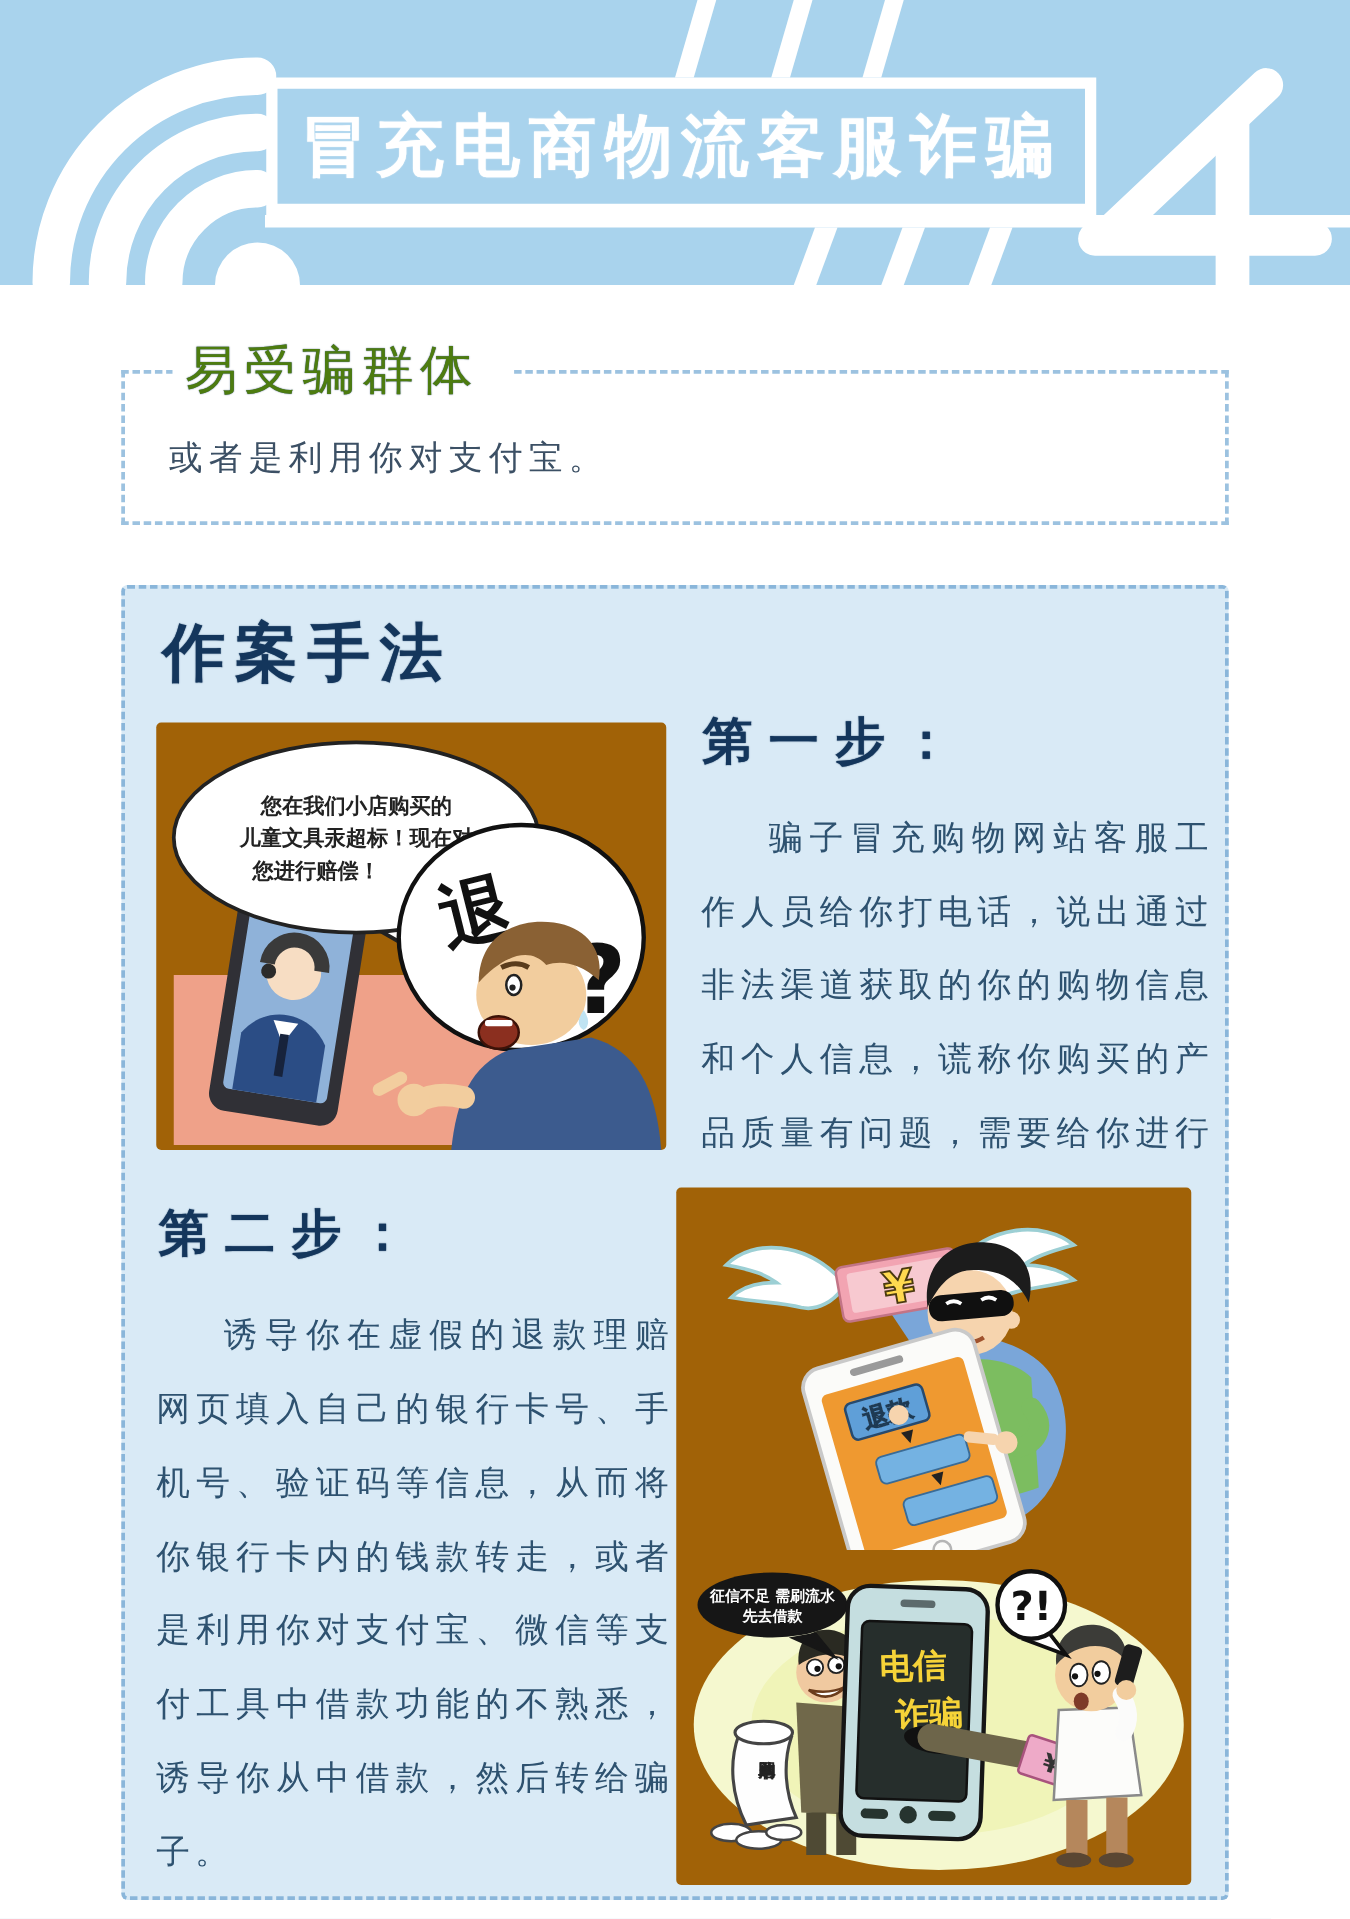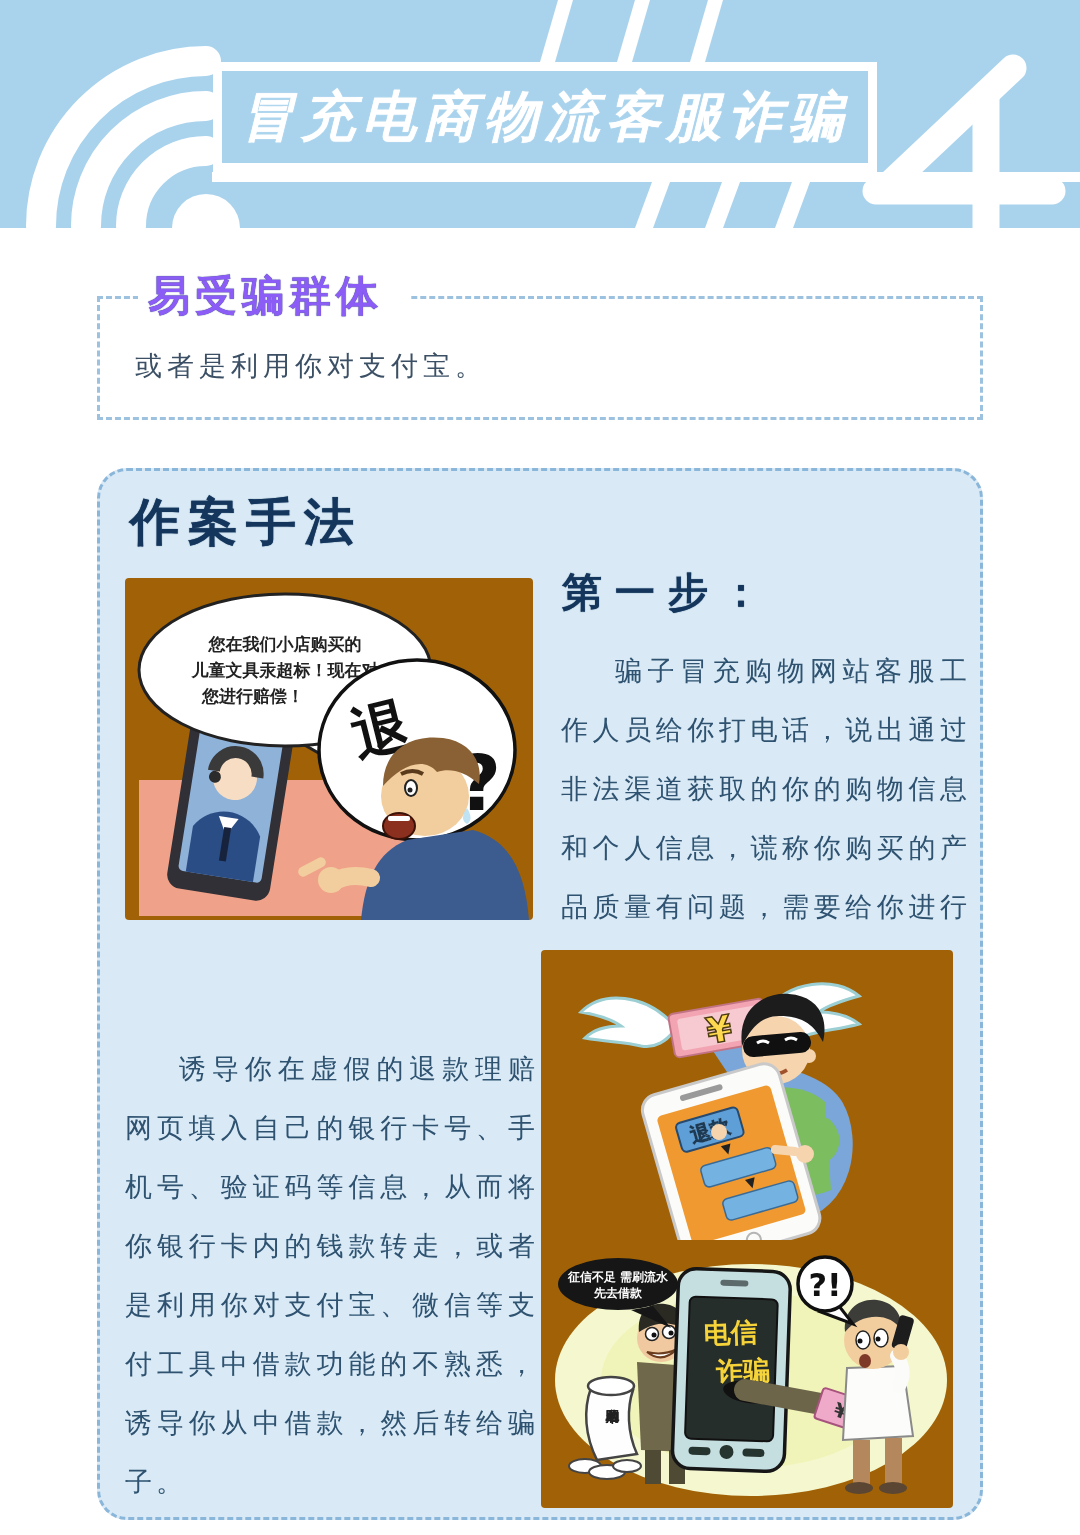--- a/index.html
+++ b/index.html
@@ -11,41 +11,40 @@
   .banner{position:absolute;left:0;top:0;width:1080px;height:228px;background:#a9d3ed;}
   .banner-svg{position:absolute;left:0;top:0;width:1080px;height:270px;overflow:visible;}
   .title-box{
     position:absolute;left:213px;top:62px;width:664px;height:110px;
     border:9px solid #ffffff;box-sizing:border-box;
     display:flex;align-items:center;justify-content:center;
   }
   .title-box span{
     color:#ffffff;font-size:54px;font-weight:900;letter-spacing:7px;white-space:nowrap;
     text-shadow:0 0 1px #fff;
-    font-style:italic;
   }
   
   .box1{
     position:absolute;left:97px;top:296px;width:886px;height:124px;
     border:3px dashed #9cc2e0;box-sizing:border-box;background:#fff;
   }
   .victim-title{
     position:absolute;left:138px;top:268px;z-index:2;background:#ffffff;
-    padding:0 28px 6px 10px;color:#8b5cf6;font-size:42px;font-weight:700;letter-spacing:5px;
+    padding:0 28px 6px 10px;color:#4d7c0f;font-size:42px;font-weight:400;letter-spacing:5px;
     text-shadow:0 0 1px #14365c;
     text-align:center;
   }
   .victim-body{
     position:absolute;left:135px;top:348px;z-index:2;
     color:#3c5065;font-size:27px;letter-spacing:5px;
   }
   
   .box2{
     position:absolute;left:97px;top:468px;width:886px;height:1052px;
-    background:#d9eaf6;border:3px dashed #8ab6da;border-radius:30px;box-sizing:border-box;
+    background:#d9eaf6;border:3px dashed #8ab6da;border-radius:5px;box-sizing:border-box;
   }
   .method-title{
     position:absolute;left:30px;top:18px;color:#14365c;font-size:50px;font-weight:900;
     letter-spacing:8px;text-shadow:0 0 1px #14365c;
   }
   .panel{position:absolute;background:#a16207;border-radius:4px;}
   .panel1{left:25px;top:107px;width:408px;height:342px;}
   .panel2{left:441px;top:479px;width:412px;height:558px;}
   .step-heading{
     position:absolute;color:#14365c;font-size:40px;font-weight:900;letter-spacing:13px;
@@ -103,20 +102,21 @@
 <div class="box1"></div>
 <div class="victim-title">易受骗群体</div>
 <div class="victim-body">或者是利用你对支付宝。</div>
 
 <div class="box2">
   <div class="method-title">作案手法</div>
 
   <div class="step-heading step1-heading">第一步：</div>
   <p class="step-body step1-body">骗子冒充购物网站客服工作人员给你打电话，说出通过非法渠道获取的你的购物信息和个人信息，谎称你购买的产品质量有问题，需要给你进行退款赔偿。</p>
 
+  <div class="step-heading step2-heading">第二步：</div>
   <p class="step-body step2-body">诱导你在虚假的退款理赔网页填入自己的银行卡号、手机号、验证码等信息，从而将你银行卡内的钱款转走，或者是利用你对支付宝、微信等支付工具中借款功能的不熟悉，诱导你从中借款，然后转给骗子。</p>
 
   <div class="panel panel1">
     <svg viewBox="0 0 408 342" width="408" height="342">
 
       <path d="M 14 202 L 290 202 L 400 338 L 14 338 Z" fill="#efa189"></path>
 
       <g transform="rotate(9 110 200)">
         <rect x="58" y="80" width="104" height="238" rx="14" fill="#303036"></rect>
         <rect x="68" y="94" width="84" height="206" rx="5" fill="#8fb2d9"></rect>

